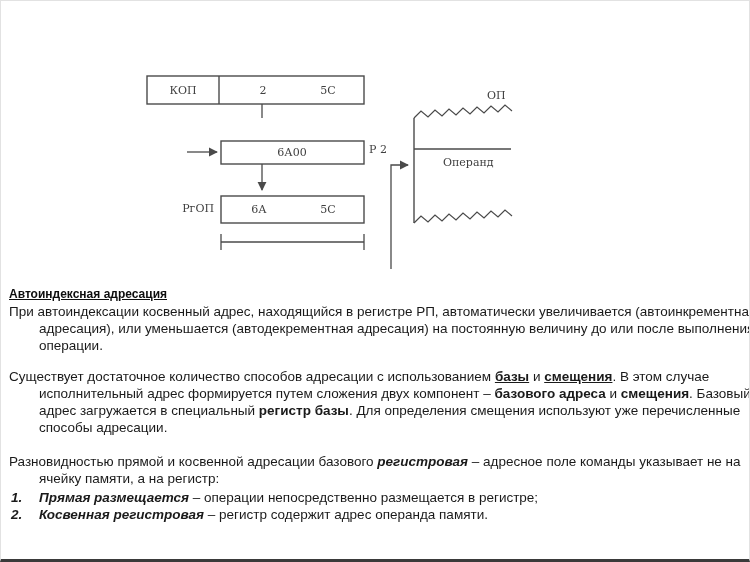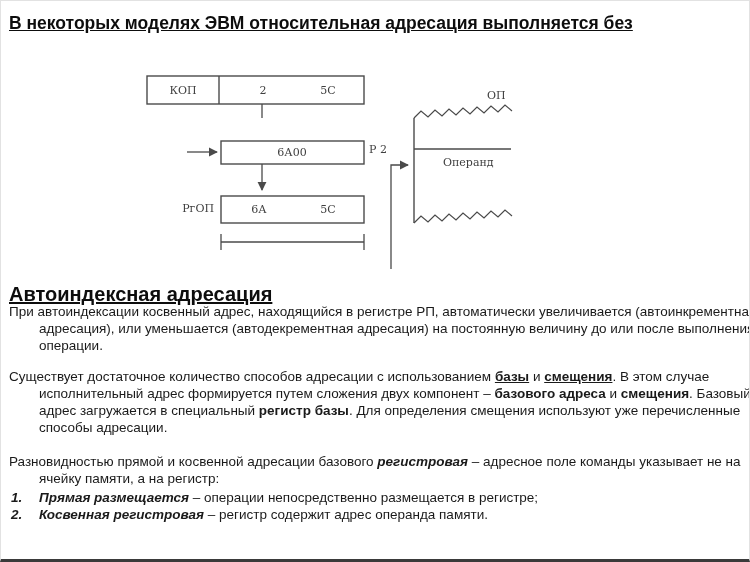--- a/index.html
+++ b/index.html
@@ -22,35 +22,34 @@
     color:#0d0d0d;
   }
   .title div{text-decoration:underline;}
   .diagram{position:absolute;top:68px;left:0;}
   .diagram text{
     font-family:"DejaVu Serif", serif;
     font-size:11px;fill:#3f3f3f;
   }
   .content-block{position:absolute;left:8px;width:718px;font-size:13.5px;line-height:17px;}
   .h2{
-    font-weight:bold;text-decoration:underline;font-size:20px;color:#0d0d0d;
+    font-weight:bold;text-decoration:underline;font-size:12px;color:#0d0d0d;
   }
   .para{padding-left:30px;text-indent:-30px;}
   .s-b{font-weight:bold;}
   .s-bu{font-weight:bold;text-decoration:underline;}
   .s-bi{font-weight:bold;font-style:italic;}
   .list-item{display:flex;}
   .list-num{width:30px;flex:0 0 30px;font-weight:bold;font-style:italic;padding-left:2px;box-sizing:border-box;}
   .list-text{flex:1;}
 </style>
 </head>
 <body>
 
 <div class="title">
-  <div>В некоторых моделях ЭВМ относительная адресация выполняется без</div>
 </div>
 
 <svg class="diagram" width="750" height="232" viewBox="0 0 750 232">
   <defs>
     <marker id="arrow" viewBox="0 0 10 10" refX="9" refY="5" markerWidth="7" markerHeight="7" orient="auto-start-reverse">
       <path d="M0,0 L10,5 L0,10 z" fill="#4a4a4a"></path>
     </marker>
   </defs>
 
   <g>

